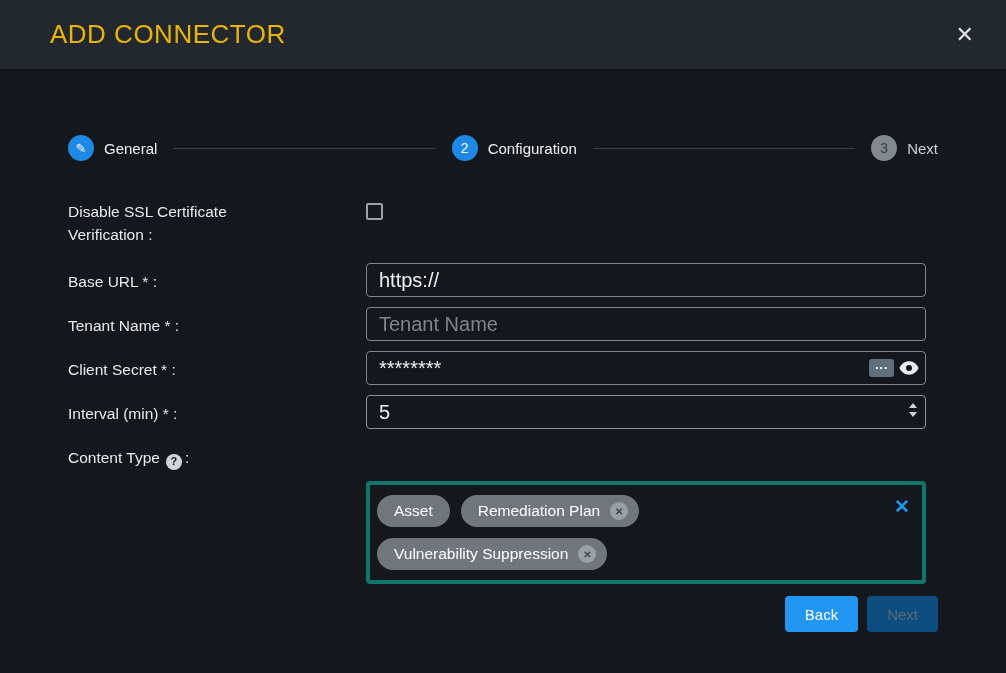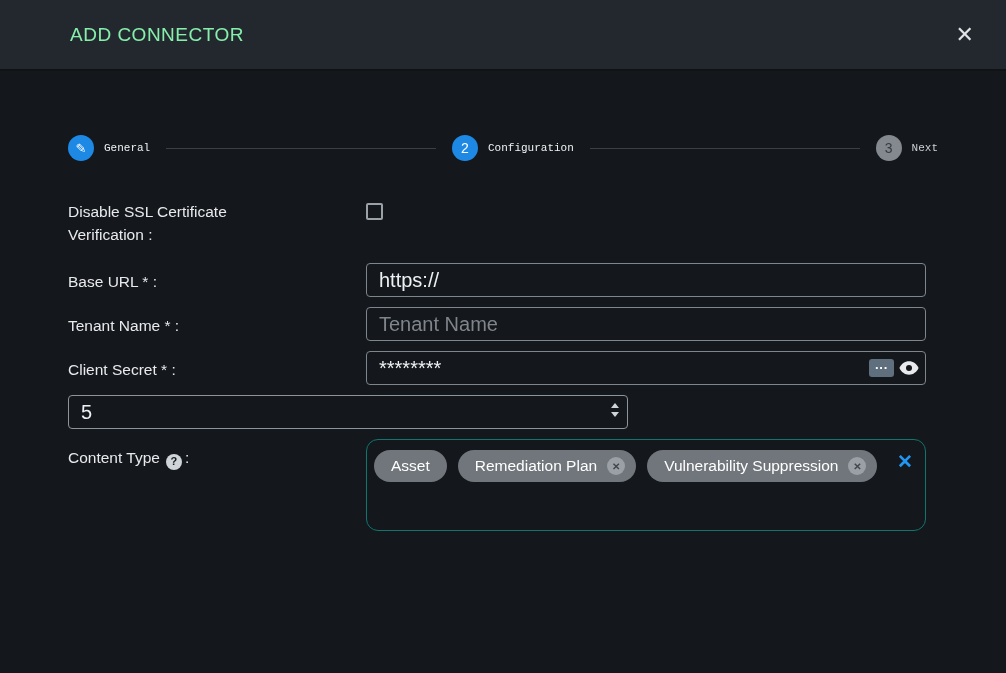--- a/index.html
+++ b/index.html
@@ -15,42 +15,42 @@
   
   .modal-header {
     height: 71px;
     flex: 0 0 71px;
     background: #23282e;
     display: flex;
     align-items: center;
     padding: 0 32px 0 50px;
     border-bottom: 2px solid #101214;
   }
-  .modal-title { font-size: 19px; font-weight: 400; letter-spacing: .5px; color: #86efac; margin-left: 20px; }
+  .modal-title { font-size: 26px; font-weight: 400; letter-spacing: .5px; color: #eab308; }
   .close-btn {
     margin-left: auto;
     background: none; border: none;
     color: #dfe3e6; font-size: 22px; line-height: 1;
     cursor: pointer; font-family: inherit;
   }
 
   
   .modal-body { flex: 1; padding: 0 68px; background: #14171b; }
 
   
   .stepper { display: flex; align-items: center; margin-top: 64px; }
   .step { display: flex; align-items: center; gap: 10px; flex: 0 0 auto; }
   .badge {
     width: 26px; height: 26px; border-radius: 50%;
     display: flex; align-items: center; justify-content: center;
     font-size: 14px; color: #fff; background: #1e88e5; flex: 0 0 26px;
   }
   .badge.pencil { font-size: 13px; }
   .badge.pending { background: #83898e; color: #363b40; }
-  .step-label { font-size: 11px; color: #f0f2f4; white-space: nowrap; font-family: Liberation Mono, monospace; }
+  .step-label { font-size: 15px; color: #f0f2f4; white-space: nowrap; }
   .step-label.dim { color: #ccd0d4; }
   .step-line { flex: 1 1 auto; height: 1px; background: #3b4046; margin: 0 16px; }
 
   
   .form { margin-top: 39px; }
   .form-row { display: flex; align-items: flex-start; margin-bottom: 10px; }
   .form-label {
     width: 298px; flex: 0 0 298px;
     font-size: 15.5px; color: #e8eaed; line-height: 23px;
     padding-top: 7px; padding-right: 70px;
@@ -104,22 +104,23 @@
     display: inline-flex; align-items: center; justify-content: center;
     width: 16px; height: 16px; border-radius: 50%;
     background: #cfd4d8; color: #15181b;
     font-size: 11px; font-weight: bold; margin: 0 3px 0 6px;
     vertical-align: -2px;
   }
 
   .tagbox {
     position: relative;
     width: 100%; min-height: 92px;
-    border: 1px solid #0f766e; border-radius: 12px;
+    border: 4px solid #0f766e; border-radius: 4px;
     padding: 10px 44px 10px 7px;
+    margin-top: 42px;
   }
   .tags { display: flex; flex-wrap: wrap; gap: 11px; }
   .tag {
     display: inline-flex; align-items: center; gap: 10px;
     background: #70767b; color: #ffffff;
     border-radius: 17px; padding: 7px 17px;
     font-size: 15.5px; cursor: default; white-space: nowrap;
   }
   .tag-remove {
     width: 18px; height: 18px; border-radius: 50%;
@@ -211,20 +212,21 @@
                   <path d="M12 0C7 0 2.7 3.1.5 8 2.7 12.9 7 16 12 16s9.3-3.1 11.5-8C21.3 3.1 17 0 12 0z" fill="#e8eaed"></path>
                   <circle cx="12" cy="8" r="3.6" fill="#14171b"></circle>
                 </svg>
               </span>
             </button>
           </div>
         </div>
       </div>
 
       <div class="form-row row-interval">
+        <div class="form-label">Interval (min) * :</div>
         <div class="form-field">
           <div class="input-wrap">
             <input type="text" class="text-input" value="5" style="">
             <div class="spinner">
               <span class="tri-up"></span>
               <span class="tri-down"></span>
             </div>
           </div>
         </div>
       </div>
@@ -246,16 +248,20 @@
               <span class="tag">
                 <span>Vulnerability Suppression</span>
                 <span class="tag-remove">✕</span>
               </span>
             </div>
             <button class="clear-btn"><span>✕</span></button>
           </div>
         </div>
       </div>
 
+      <div class="footer">
+        <button class="btn btn-back">Back</button>
+        <button class="btn btn-next">Next</button>
+      </div>
 
     </div>
   </div>
 </div>
 
 </body></html>

